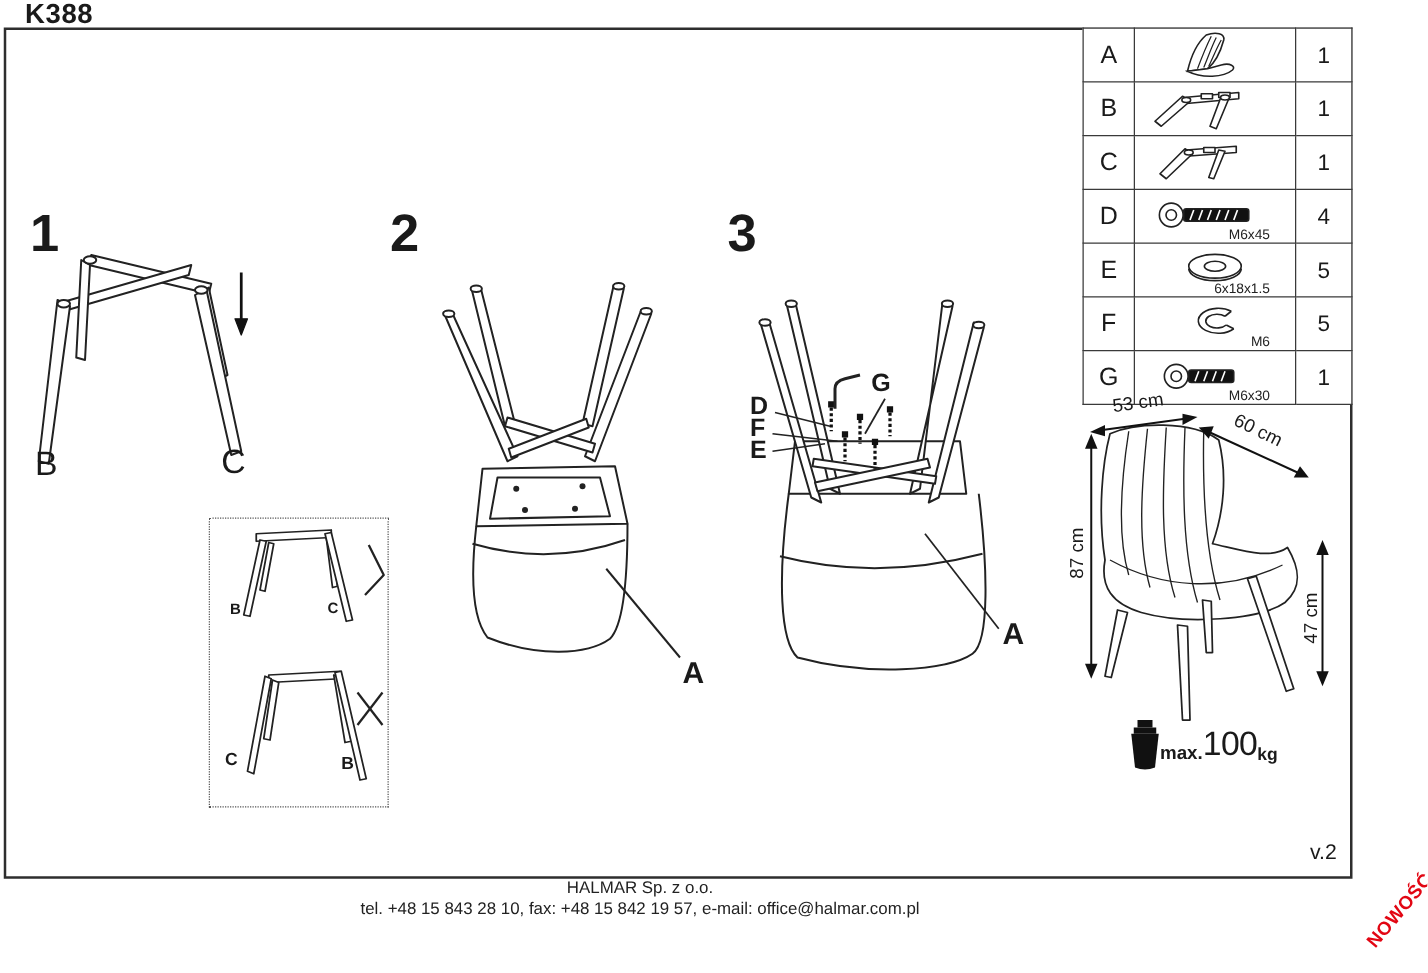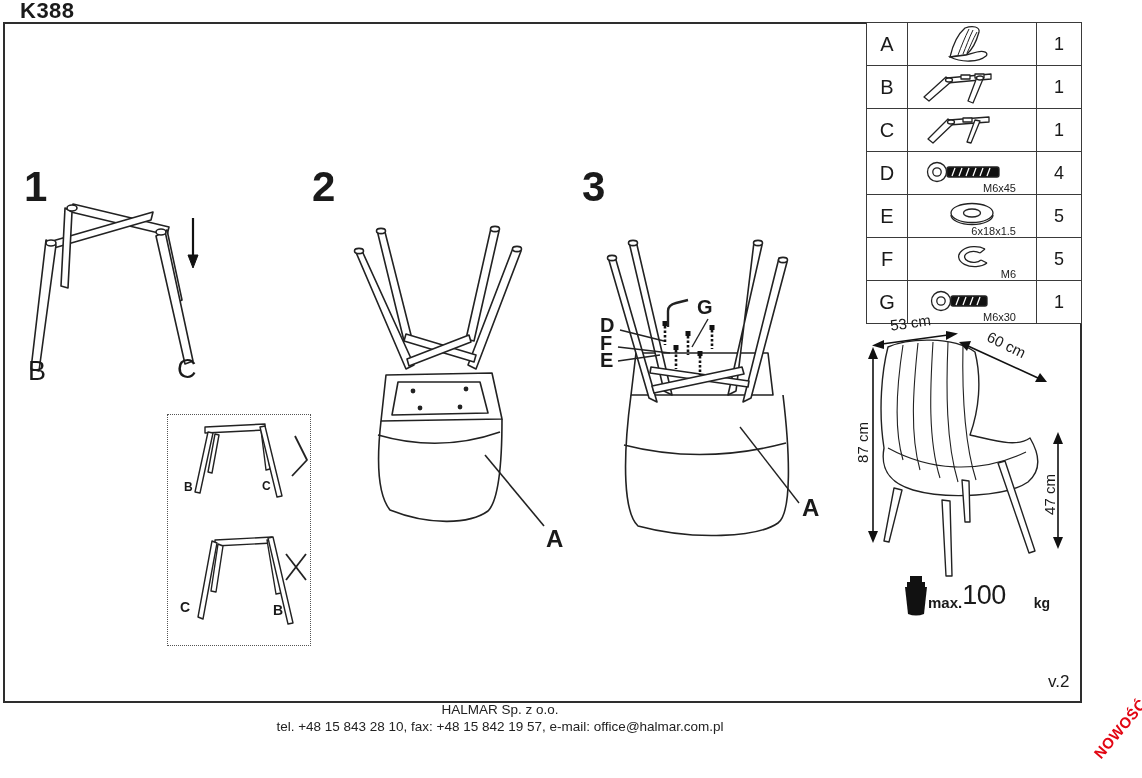--- a/index.html
+++ b/index.html
@@ -27,23 +27,23 @@
   .hintbox{left:167px;top:414px;width:142px;height:230px;border:1px dotted #555;}
   .hintlab-s{font-size:12px;font-weight:700;}
   .hintlab-m{font-size:14px;font-weight:700;}
   
   .dimlab{font-size:15px;white-space:nowrap;}
   .rot90{width:54px;text-align:center;transform:rotate(-90deg);transform-origin:center;}
   
   .weight{left:928px;top:580px;display:flex;align-items:flex-end;}
   .w-max{font-size:15px;font-weight:700;}
   .w-val{font-size:27px;font-weight:400;letter-spacing:-.5px;}
-  .w-unit{font-size:14px;font-weight:700;margin-left:28px;}
+  .w-unit{font-size:14px;font-weight:700;}
   .version{left:1048px;top:672px;font-size:17px;}
-  .footer{left:0;top:702px;width:1000px;text-align:center;font-size:13.5px;line-height:16.5px;color:#222;}
+  .footer{left:12px;top:702px;width:1000px;text-align:center;font-size:13.5px;line-height:16.5px;color:#222;}
   .badge{left:1078px;top:720px;width:84px;text-align:center;font-size:15px;font-weight:700;
          color:#e20613;transform:rotate(-50deg);letter-spacing:.5px;}
 </style>
 </head>
 <body>
 
 <div class="page">
 
   <div class="abs title">K388</div>
   <div class="abs frame"></div>

